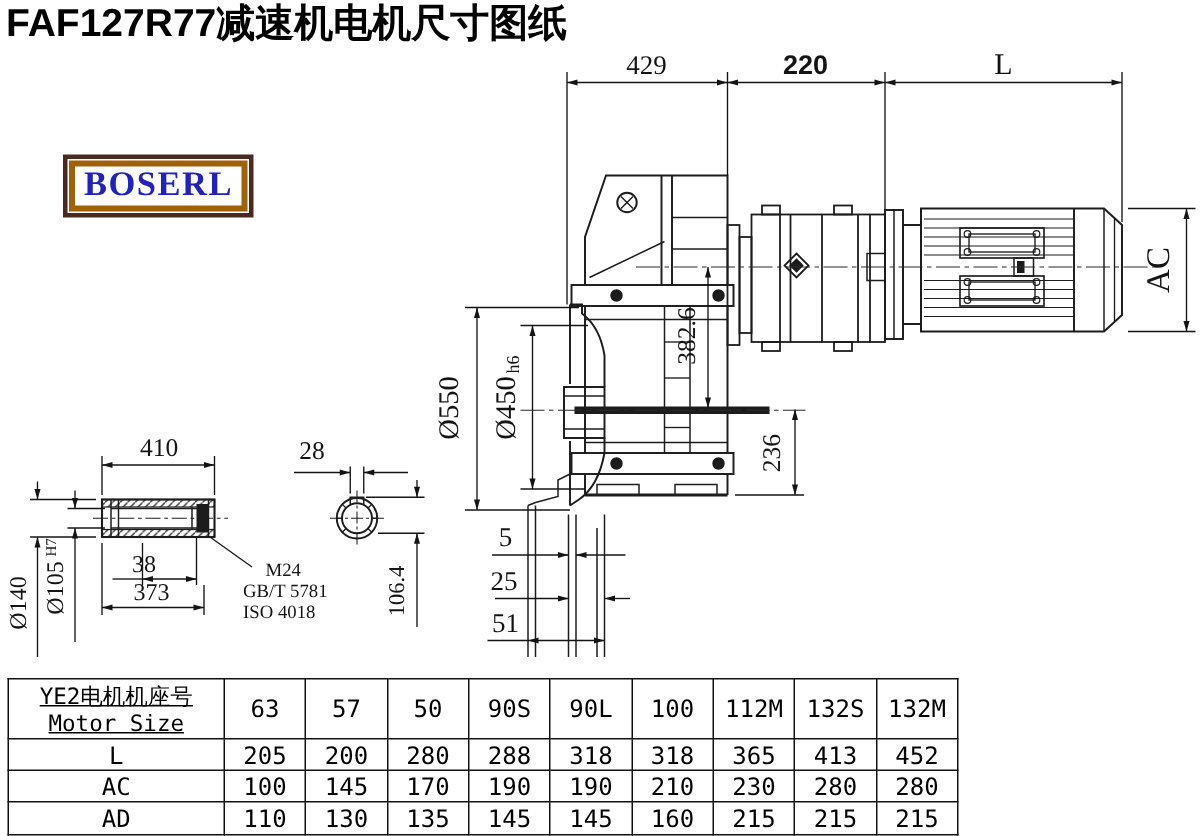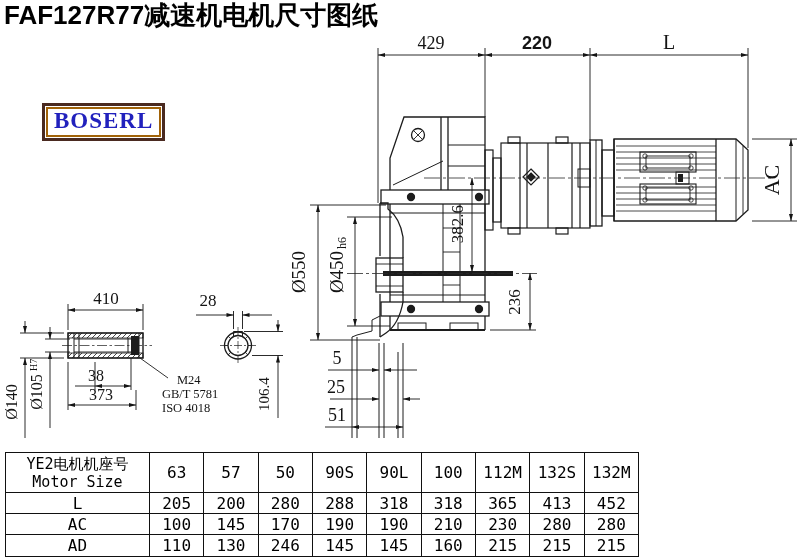--- a/index.html
+++ b/index.html
@@ -2,33 +2,33 @@
 <html><head>
 <meta charset="utf-8">
 <style>
   html,body{margin:0;padding:0;}
   body{width:800px;height:557px;position:relative;background:#ffffff;overflow:hidden;
        font-family:"Liberation Sans",sans-serif;}
   #stage{position:absolute;left:0;top:0;width:800px;height:557px;border-radius:19px;}
   .title{position:absolute;left:4px;top:-2px;font-size:26px;font-weight:bold;color:#000;
          font-family:"Liberation Sans",sans-serif;letter-spacing:0px;white-space:nowrap;}
   .logo{position:absolute;left:42px;top:103px;border:3px solid #4a2a20;background:#fff;padding:1px;}
-  .logo-inner{border:2px solid #a16207;padding:0px 6px 2px 6px;}
+  .logo-inner{border:4px solid #a16207;padding:0px 6px 2px 6px;}
   .logo-text{font-family:"Liberation Serif",serif;font-size:23px;font-weight:600;color:#2121bd;
              letter-spacing:1px;line-height:24px;}
   svg{position:absolute;left:0;top:0;}
   svg text{font-family:"Liberation Serif",serif;fill:#141414;}
   .dimtxt{font-size:18px;}
   .bold220{font-family:"Liberation Sans",sans-serif;font-weight:bold;font-size:18px;}
   
   .spec{position:absolute;left:5px;top:452px;width:634px;height:104px;border-collapse:collapse;
         table-layout:fixed;font-family:"DejaVu Sans Mono",monospace;color:#000;}
   .spec td{border:1.6px solid #111;text-align:center;vertical-align:middle;padding:0;
            font-size:16px;overflow:hidden;}
-  .spec .hdr2{font-size:15px;line-height:18px;}
+  .spec .hdr2{font-size:15px;line-height:18px;text-decoration:underline;}
   .spec .num{font-size:16px;margin-top:28px;}
 </style>
 </head>
 <body>
 
 <div id="stage">
 
   <div class="title">FAF127R77减速机电机尺寸图纸</div>
 
   <div class="logo">
@@ -351,21 +351,21 @@
       <td class="num">190</td>
       <td class="num">210</td>
       <td class="num">230</td>
       <td class="num">280</td>
       <td class="num">280</td>
     </tr>
     <tr style="height:22px;">
       <td>AD</td>
       <td class="num">110</td>
       <td class="num">130</td>
-      <td class="num">246</td>
+      <td class="num">135</td>
       <td class="num">145</td>
       <td class="num">145</td>
       <td class="num">160</td>
       <td class="num">215</td>
       <td class="num">215</td>
       <td class="num">215</td>
     </tr>
   </tbody>
     </table>
 

